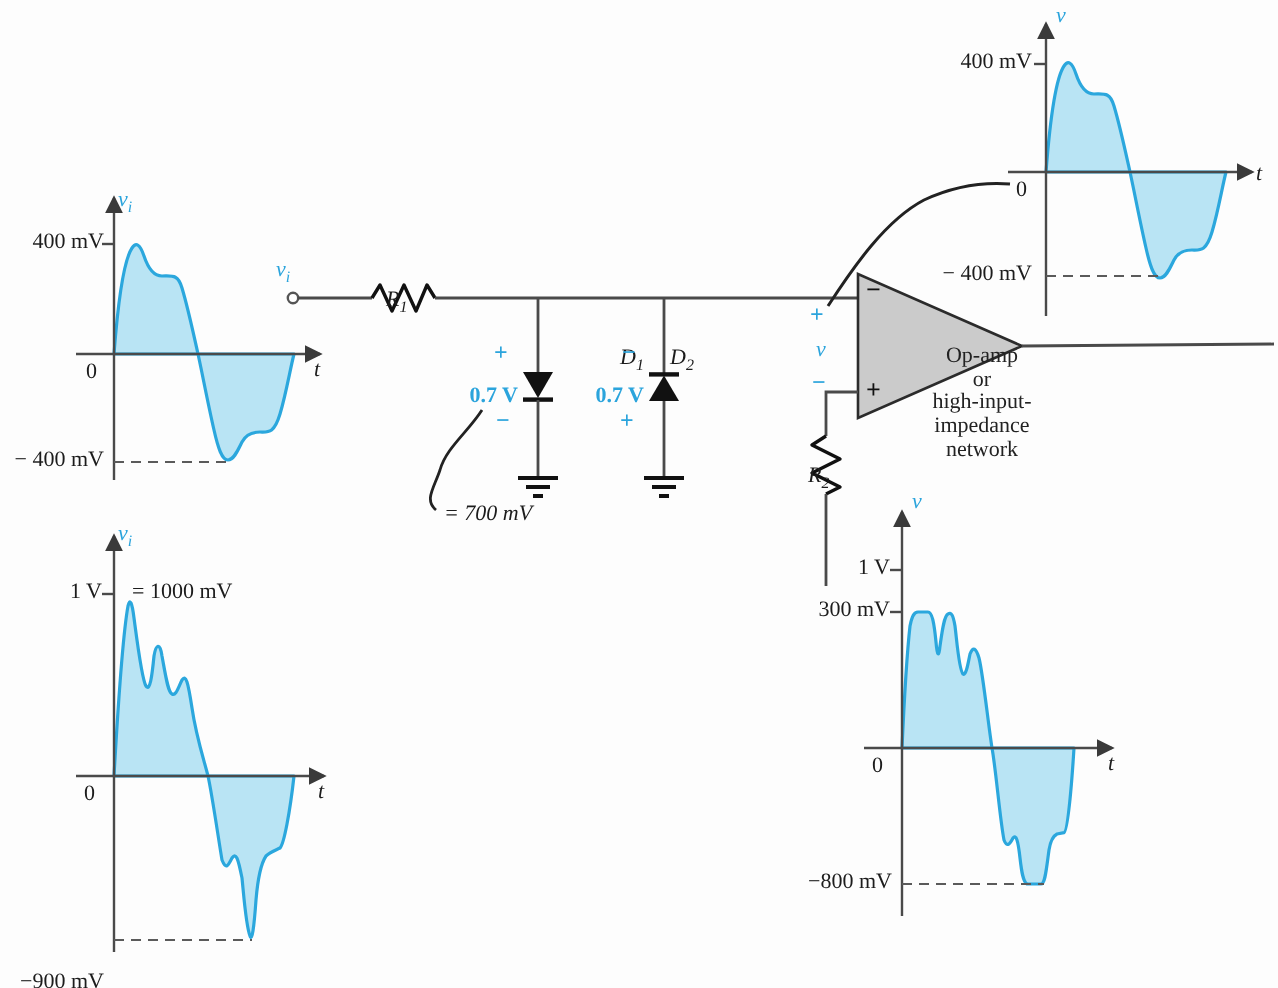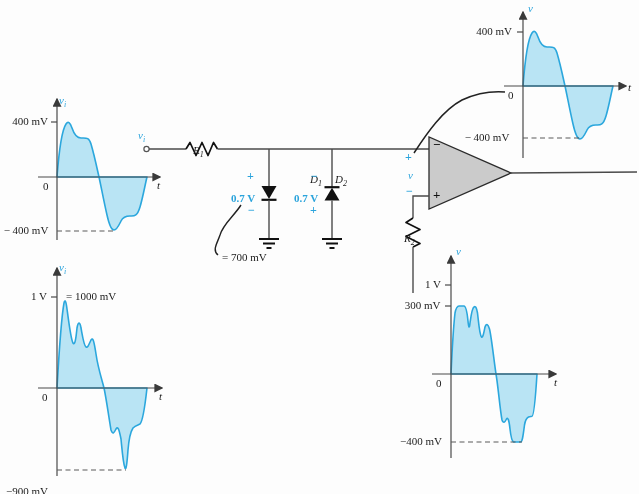--- a/index.html
+++ b/index.html
@@ -7,21 +7,21 @@
     position:relative; width:639px; height:494px; background:#fdfdfd;
     font-family:"Liberation Serif", serif; overflow:hidden;
   }
   #gfx { position:absolute; left:0; top:0; }
   .lab {
     position:absolute; font-size:11px; color:#1c1c1c;
     white-space:nowrap; line-height:1.1;
   }
   .blue { color:#2ba4dc; }
   .it { font-style:italic; }
-  .ra { text-align:center;font-family:Liberation Serif, serif; }
+  .ra { text-align:right;font-family:Liberation Serif, serif; }
   .sign { font-weight:bold; font-size:12px; }
   .opsign { font-weight:bold; font-size:13px; color:#111; }
   sub { font-size:8px; font-style:italic; }
   .opamp-text {
     position:absolute; left:443px; top:173px; width:96px;
     text-align:center; font-size:11px; line-height:11.7px; color:#222;
   }
 </style>
 </head>
 <body>
@@ -128,40 +128,47 @@
   <div class="lab" style="left:66px; top:290px;">= 1000 mV</div>
   <div class="lab" style="left:42px; top:391px;">0</div>
   <div class="lab it" style="left:159px; top:390px;">t</div>
   <div class="lab ra" style="left:2px; top:485px; width:50px;">−900 mV</div>
 
   <div class="lab blue it" style="left:456px; top:245px;">v</div>
   <div class="lab ra" style="left:421px; top:278px; width:24px;">1 V</div>
   <div class="lab ra" style="left:400px; top:299px; width:45px;">300 mV</div>
   <div class="lab" style="left:436px; top:377px;">0</div>
   <div class="lab it" style="left:554px; top:376px;">t</div>
-  <div class="lab ra" style="left:396px; top:435px; width:50px;">−400 mV</div>
+  <div class="lab ra" style="left:396px; top:435px; width:50px;">−800 mV</div>
 
   <div class="lab blue it" style="left:138px; top:129px;"><span>v</span><sub>i</sub></div>
   <div class="lab it" style="left:193px; top:144px;"><span>R</span><sub>1</sub></div>
 
   <div class="lab blue sign" style="left:247px; top:170px;">+</div>
   <div class="lab it" style="left:272px; top:173px;margin-left:38px;"><span>D</span><sub>1</sub></div>
   <div class="lab blue ra" style="left:227px; top:192px; width:32px; font-weight:bold;">0.7 V</div>
   <div class="lab blue sign" style="left:248px; top:204px;">−</div>
 
   <div class="lab blue sign" style="left:311px; top:170px;">−</div>
   <div class="lab it" style="left:335px; top:173px;text-align:right;"><span>D</span><sub>2</sub></div>
   <div class="lab blue ra" style="left:290px; top:192px; width:32px; font-weight:bold;">0.7 V</div>
   <div class="lab blue sign" style="left:310px; top:204px;">+</div>
 
-  <div class="lab" style="left:222px; top:251px;">= 700 mV</div>
+  <div class="lab" style="left:222px; top:251px;font-style:italic;">= 700 mV</div>
 
   <div class="lab opsign" style="left:433px; top:138px;">−</div>
   <div class="lab opsign" style="left:433px; top:188px;">+</div>
 
   <div class="lab blue sign" style="left:405px; top:151px;">+</div>
   <div class="lab blue it" style="left:408px; top:169px;">v</div>
   <div class="lab blue sign" style="left:406px; top:185px;">−</div>
 
   <div class="lab it" style="left:404px; top:232px;"><span>R</span><sub>2</sub></div>
 
+  <div class="opamp-text">
+    <div>Op-amp</div>
+    <div>or</div>
+    <div>high-input-</div>
+    <div>impedance</div>
+    <div>network</div>
+  </div>
 
 </div>
 
 </body></html>

